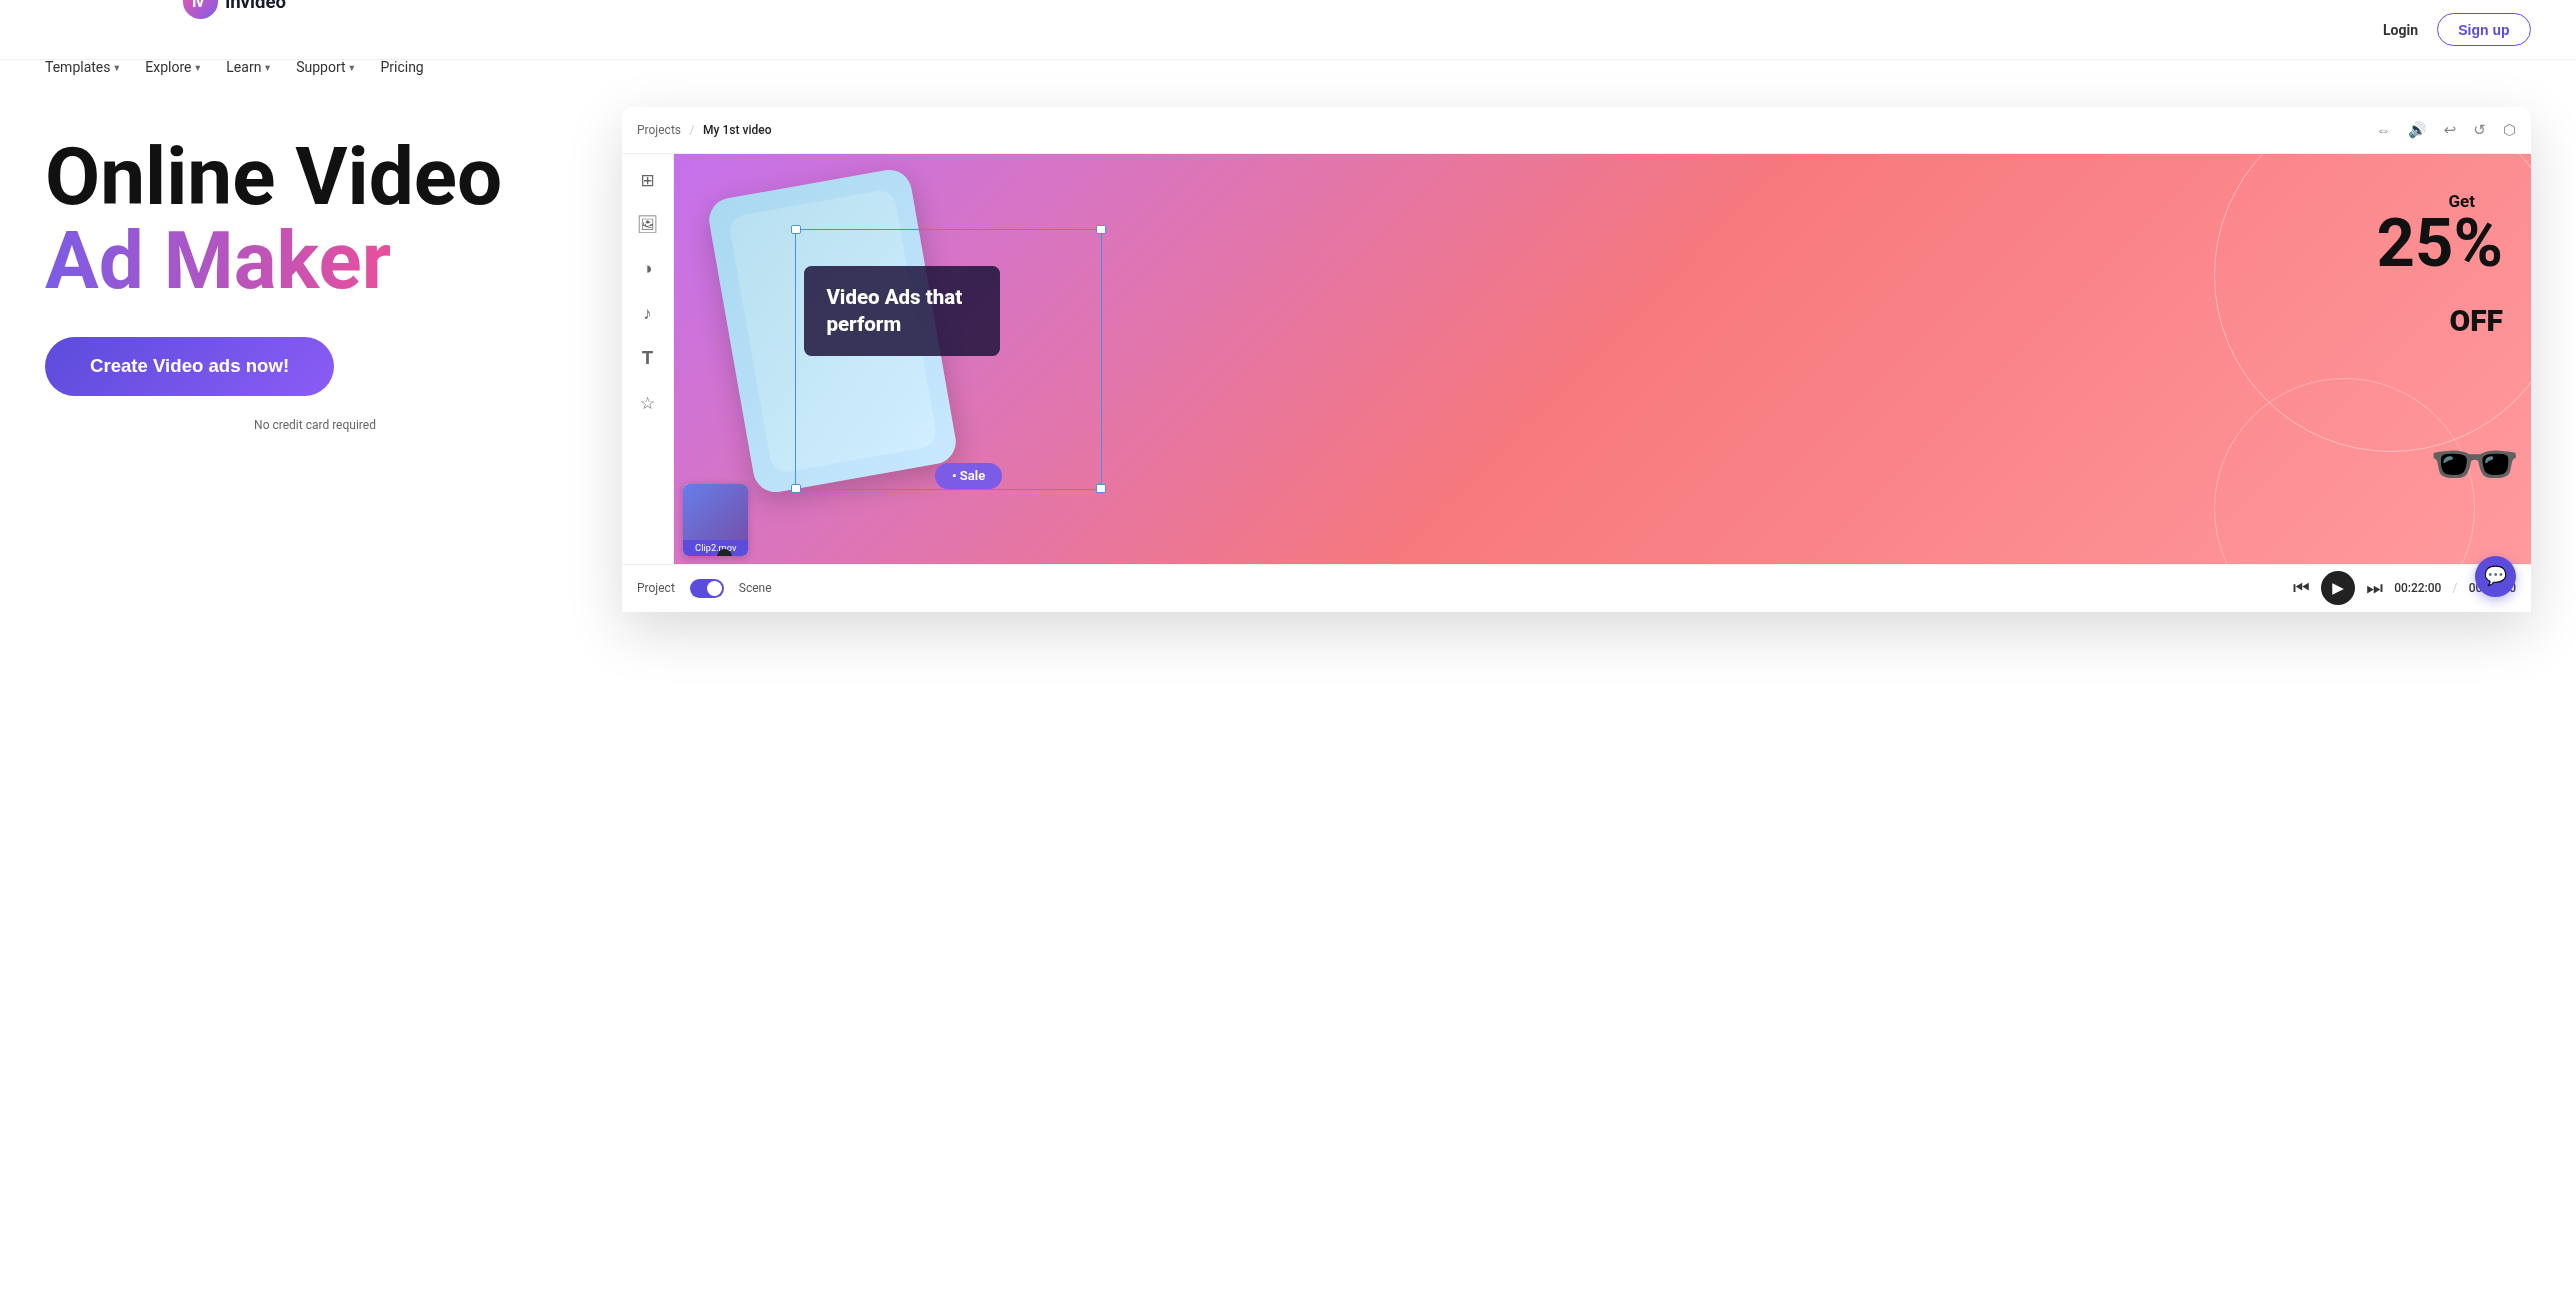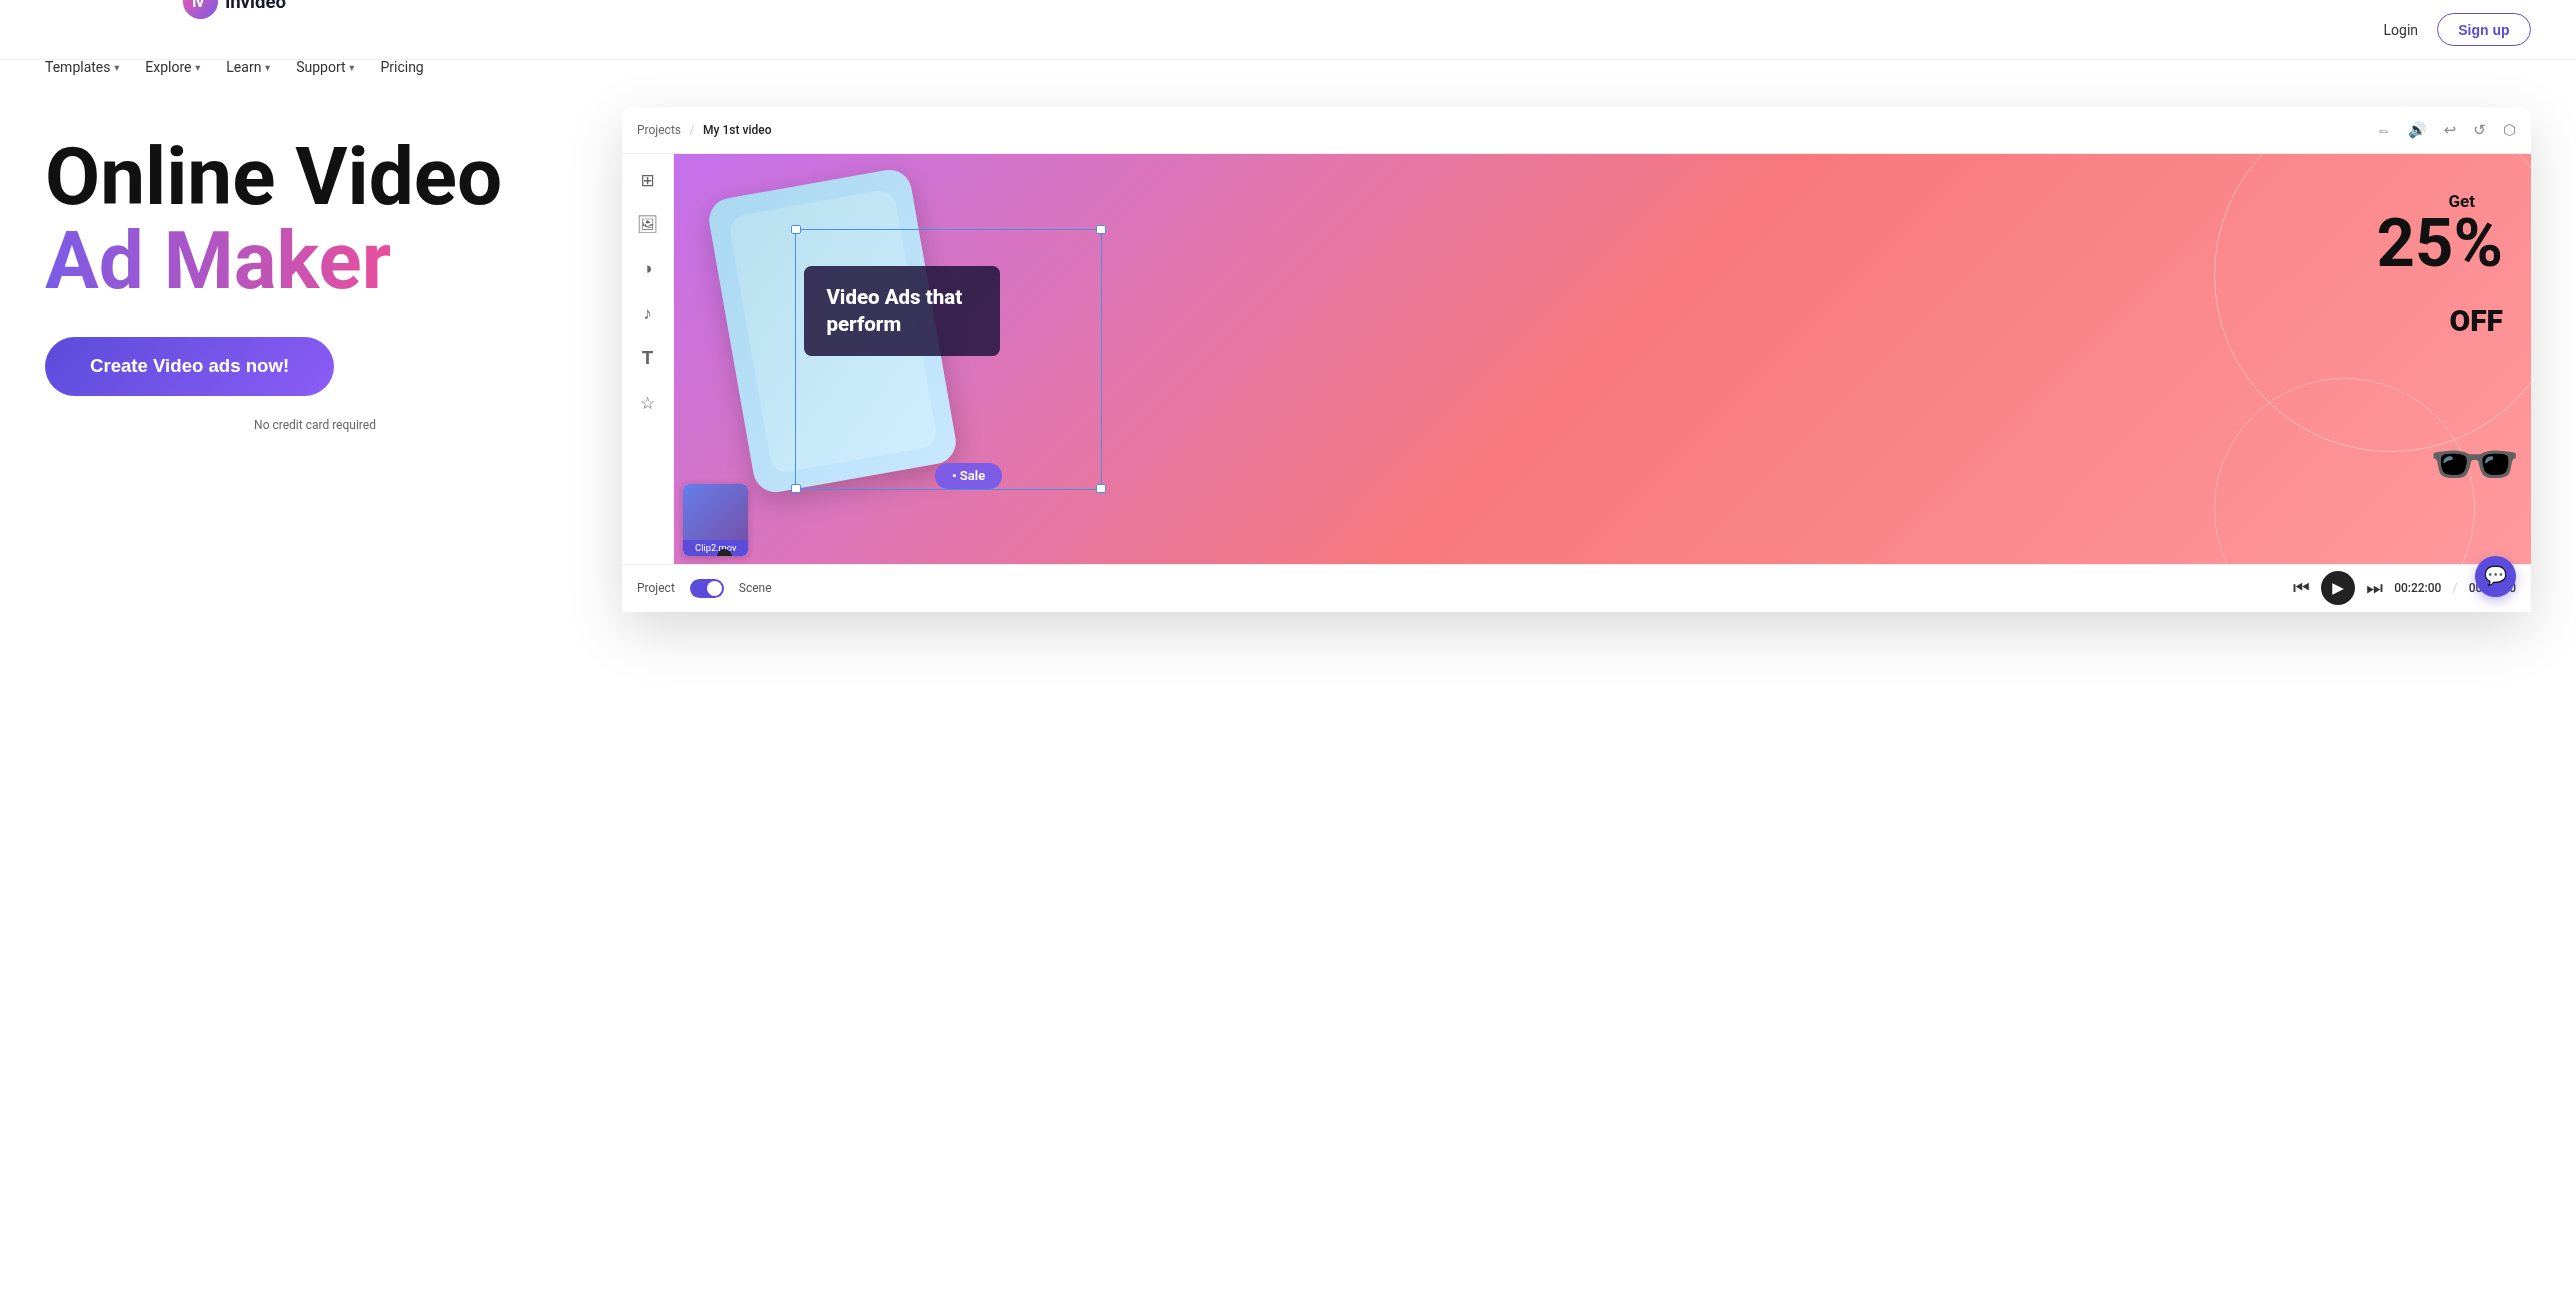--- a/index.html
+++ b/index.html
@@ -15,21 +15,21 @@
     .logo { display: flex; align-items: center; gap: 7.5px; text-decoration: none; }
     .logo-icon { width: 35px; height: 35px; }
     .logo-text { font-size: 18.6px; font-weight: 700; color: #1a1a2e; }
     .nav-links { display: flex; align-items: center; gap: 26px; }
     .nav-link {
       display: flex; align-items: center; gap: 3.7px;
       font-size: 14px; color: #333; text-decoration: none; cursor: pointer;
     }
     .chevron { font-size: 10.2px; color: #666; }
     .nav-right { display: flex; align-items: center; gap: 18.6px; }
-    .btn-login { font-size: 14px; color: #333; cursor: pointer; text-decoration: none; }
+    .btn-login { font-size: 14px; color: #333; cursor: pointer; text-decoration: none; font-weight: bold; }
     .btn-signup {
       padding: 7.5px 20.5px; border: 1.9px solid #5b4cdb; border-radius: 47px;
       color: #5b4cdb; font-size: 14px; font-weight: 600; cursor: pointer;
       background: transparent;
     }
 
     
     .hero {
       display: flex; align-items: flex-start;
       padding: 56px 45px 0 45px;

